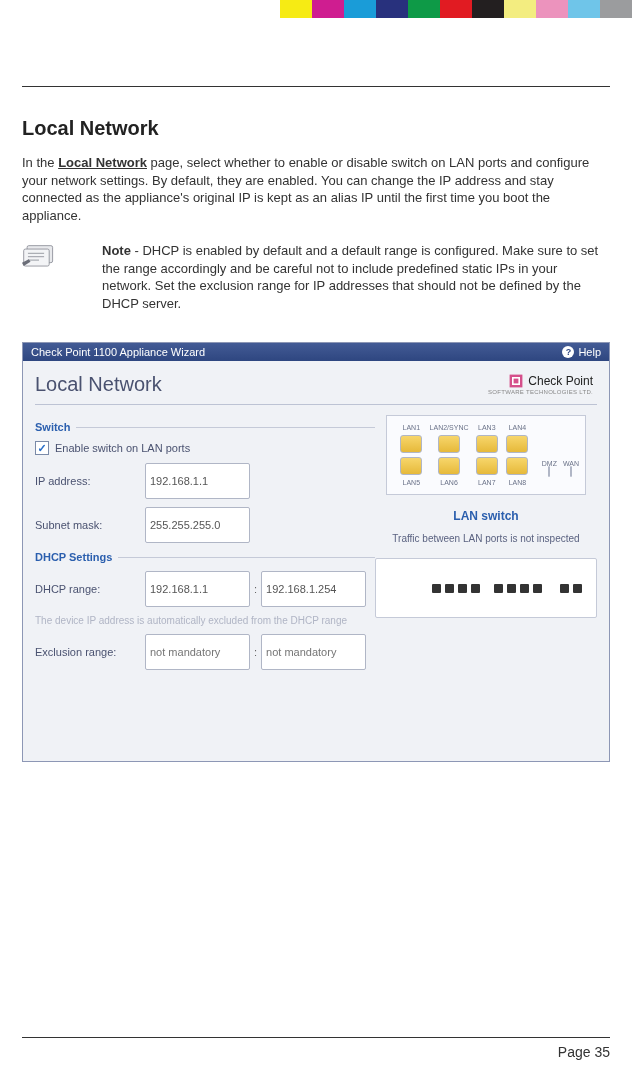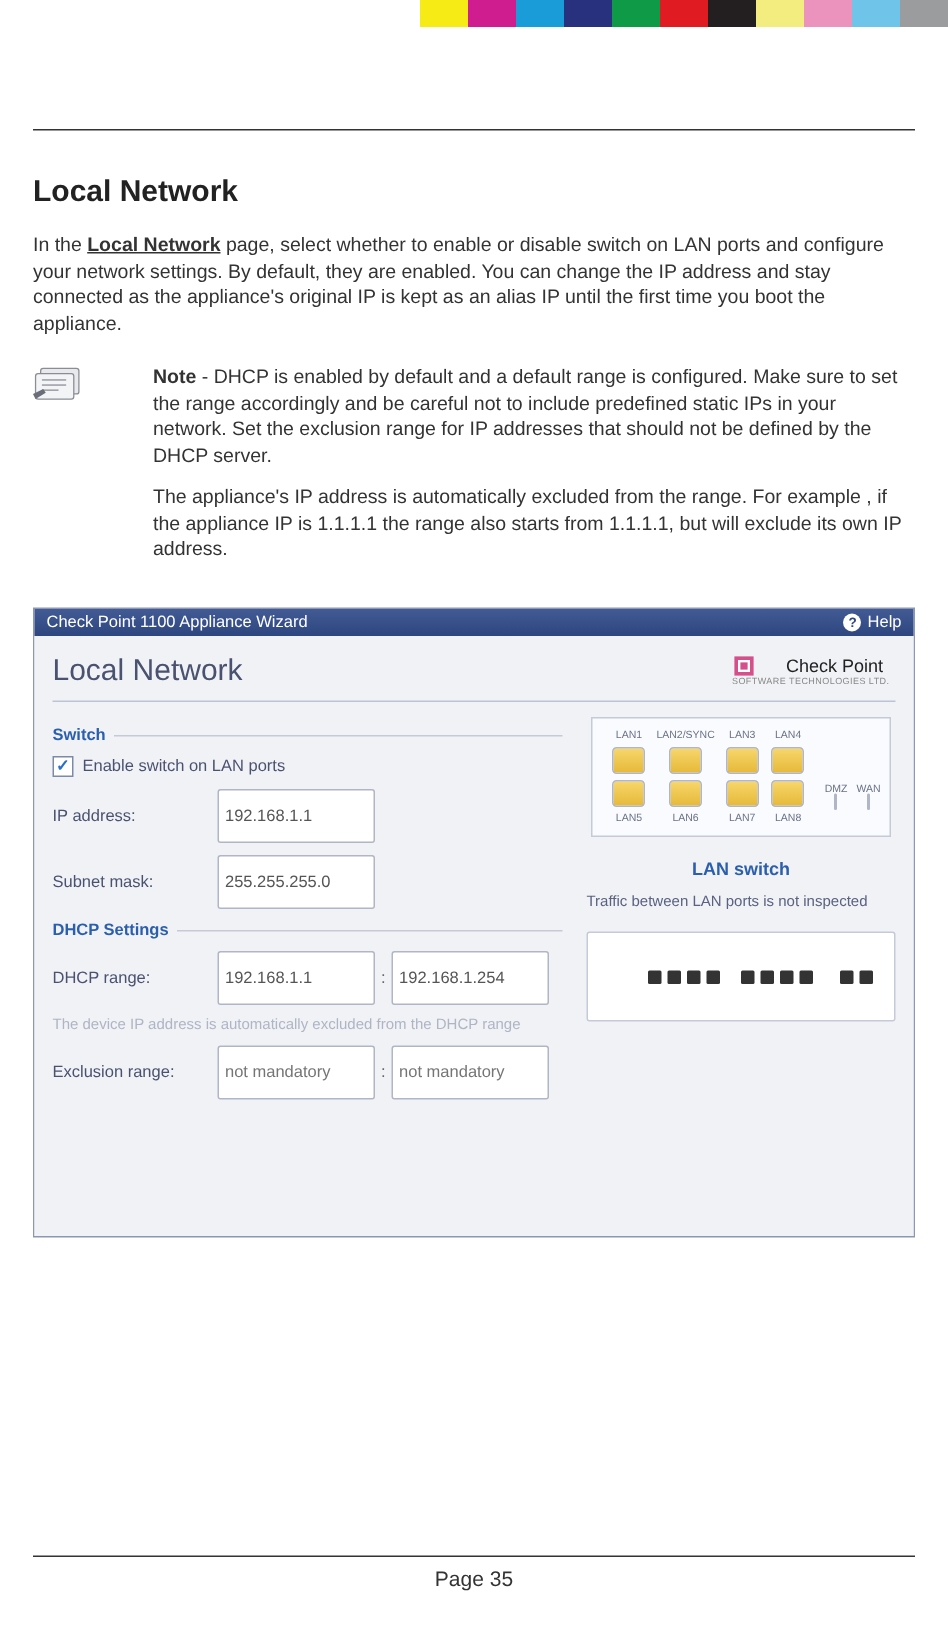--- a/index.html
+++ b/index.html
@@ -103,31 +103,30 @@
   }
   .brand {
     position: absolute;
     top: 12px;
     right: 16px;
     text-align: left;
     font-size: 9px;
     line-height:1;
   }
   .brand .cp-logo {
-    display:flex; align-items:center; gap:20px;
-    font-size: 12px; color:#222;
+    display:flex; align-items:center; gap:4px;
+    font-size: 12px; color:#222;justify-content:flex-end;
   }
   .brand .cp-tag { font-size:6px; color:#888; letter-spacing:0.3px; }
   hr.heading-rule {
     border:none; border-top:1px solid #bdc3d4;
     margin: 8px 0 10px 0;
   }
   .two-col {
     display:flex;
-    gap: 16px;
   }
   .left-col { flex: 0 0 340px; }
   .right-col { flex: 1; font-size:11px; color:#4a5270; }
   .section-label {
     color:#2b5fae;
     font-size:11px;
     font-weight:bold;
     display:flex;
     align-items:center;
     gap:6px;
@@ -191,21 +190,21 @@
     border-radius:3px;
     background:linear-gradient(#f7d66b,#e6b93a);
     margin:0 auto;
   }
   .port.gray { background:#e3e6ee; }
   .port-lbl { font-size:7px; color:#6a7288; }
   .lan-switch-lbl {
     color:#2b5fae; font-size:12px; font-weight:bold;
     text-align:center; margin:14px 0 10px;
   }
-  .traffic-note { font-size:10px; color:#5a6280; margin-bottom:14px; }
+  .traffic-note { font-size:10px; color:#5a6280; margin-bottom:14px;text-align:center; }
   .device-img {
     border:1px solid #c5cad8; background:#fff;
     height:60px; border-radius:2px;
     display:flex; align-items:center; justify-content:flex-end;
     padding:0 14px; gap:4px;
   }
   .rear-port { width:9px; height:9px; background:#333; border-radius:1px; }
   .wizard-footer {
     border-top:1px solid #c0c5d4;
     margin-top:24px;
@@ -227,21 +226,21 @@
     border-radius:3px;
     min-width:70px;
     text-align:center;
   }
   .page-footer {
     position:absolute;
     bottom: 28px;
     left:22px; right:22px;
     border-top:1px solid #333;
     padding-top:6px;
-    text-align:center;
+    text-align:right;
     font-size:14px;
     color:#333;
   }
 </style>
 </head>
 <body>
 
 <div class="color-strip" id="color-strip">
     <span style="background: rgb(246, 235, 20);"></span>
     <span style="background: rgb(207, 29, 144);"></span>
@@ -273,21 +272,20 @@
           <rect x="2" y="8" width="30" height="20" rx="2" fill="#f3f4f6" stroke="#8a8d96"></rect>
           <line x1="7" y1="13" x2="26" y2="13" stroke="#8a8d96"></line>
           <line x1="7" y1="17" x2="26" y2="17" stroke="#8a8d96"></line>
           <line x1="7" y1="21" x2="20" y2="21" stroke="#8a8d96"></line>
           <path d="M0 24 l8 -4 l2 3 l-8 5 z" fill="#6b6e78"></path>
         </svg>
       </span>
     </div>
     <div class="note-text">
       <p><b>Note</b><span> - DHCP is enabled by default and a default range is configured. Make sure to set the range accordingly and be careful not to include predefined static IPs in your network. Set the exclusion range for IP addresses that should not be defined by the DHCP server.</span></p>
-      <p>The appliance's IP address is automatically excluded from the range. For example , if the appliance IP is 1.1.1.1 the range also starts from 1.1.1.1, but will exclude its own IP address.</p>
     </div>
   </div>
 
   <div class="wizard">
     <div class="wizard-titlebar">
       <span>Check Point 1100 Appliance Wizard</span>
       <span class="help">
         <span class="help-icon">?</span>
         <span>Help</span>
       </span>

